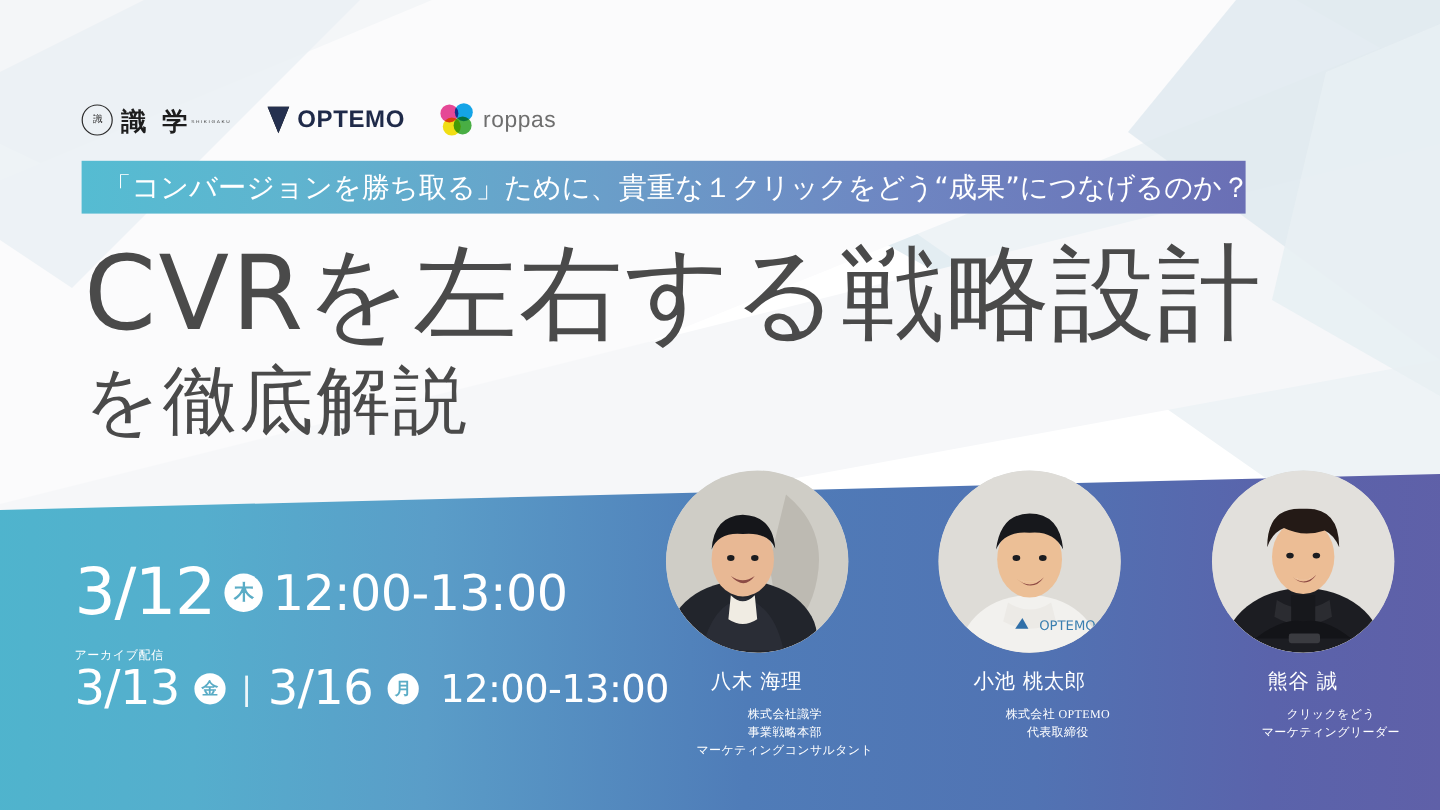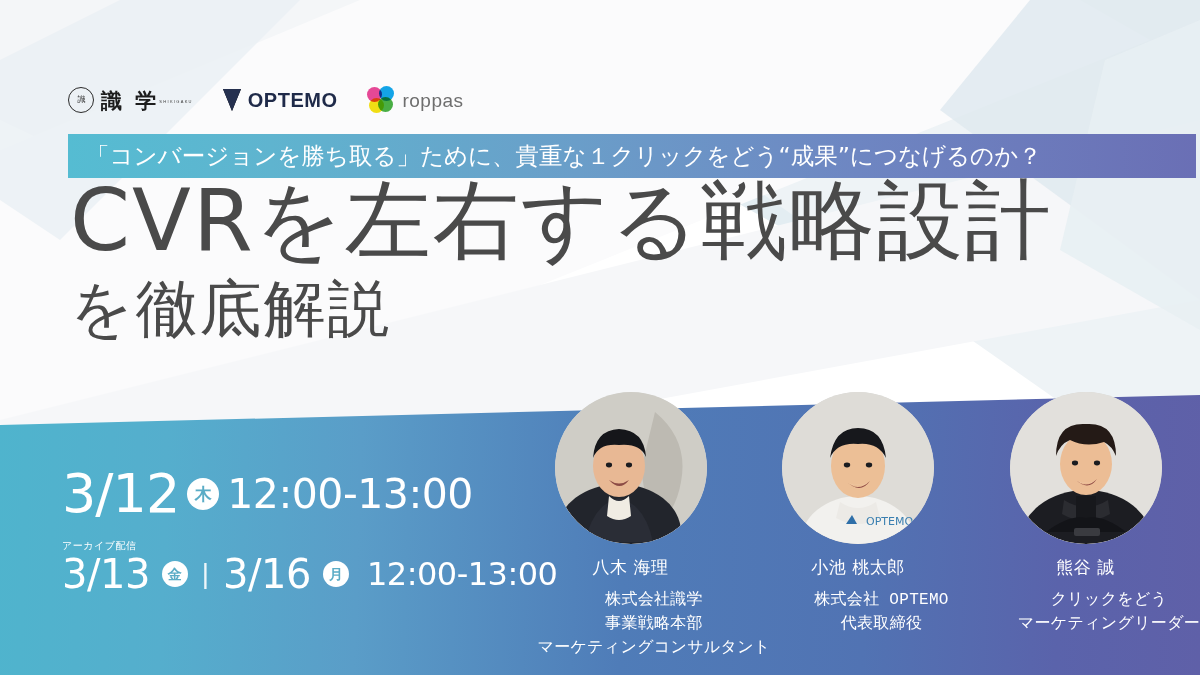--- a/index.html
+++ b/index.html
@@ -70,32 +70,32 @@
     mix-blend-mode: multiply; opacity: .92;
   }
   .oroppas-text {
     font-size: 19px; color: #6e6e6e; letter-spacing: .5px; line-height: 1;
     font-family: "Liberation Sans", sans-serif;
   }
 
   
   #subtitle-bar {
     position: absolute; left: 68px; top: 134px;
-    width: 1128px; height: 44px;
+    width: 970px; height: 44px;
     background: linear-gradient(90deg,#55bcd2 0%, #5fb4cf 18%, #6a9ec9 45%, #6e86c2 70%, #6a6fb5 100%);
     display: flex; align-items: center;
   }
   #subtitle-text {
     color: #ffffff; font-size: 23.5px; letter-spacing: 0px;
     padding-left: 18px; white-space: nowrap;
     font-family: "DejaVu Sans", "Liberation Sans", sans-serif;
   }
 
   
-  #title-block { position: absolute; left: 70px; top: 175px; }
+  #title-block { position: absolute; left: 70px; top: 200px; }
   .title-line1 {
     font-size: 86px; color: #4a4a4a; line-height: 1.06;
     letter-spacing: 2px; white-space: nowrap; font-weight: 400;
     font-family: "DejaVu Sans", "Liberation Sans", sans-serif;
   }
   .title-line2 {
     font-size: 62px; color: #4a4a4a; line-height: 1.2;
     letter-spacing: 2px; white-space: nowrap; font-weight: 400;
     margin-top: 6px;
     font-family: "DejaVu Sans", "Liberation Sans", sans-serif;
@@ -162,22 +162,22 @@
     flex: 0 0 auto;
   }
   .avatar svg { display:block; width:152px; height:152px; }
   .sp-name {
     margin-top: 12px; color:#ffffff; font-size: 17px; letter-spacing: .5px;
     font-family: "DejaVu Sans", "Liberation Sans", sans-serif; font-weight: 400;
     white-space: nowrap;
   }
   .sp-lines { margin-top: 9px; text-align: center; }
   .sp-line {
-    color:#ffffff; font-size: 16px; line-height: 1.5; letter-spacing: .3px;
-    font-family: Liberation Mono, monospace;
+    color:#ffffff; font-size: 10px; line-height: 1.5; letter-spacing: .3px;
+    font-family: Liberation Serif, serif;
     white-space: nowrap;
     margin-left: 47px;
   }
 </style>
 </head>
 <body>
 
 <div id="banner">
 
   <div class="bg-layer">

